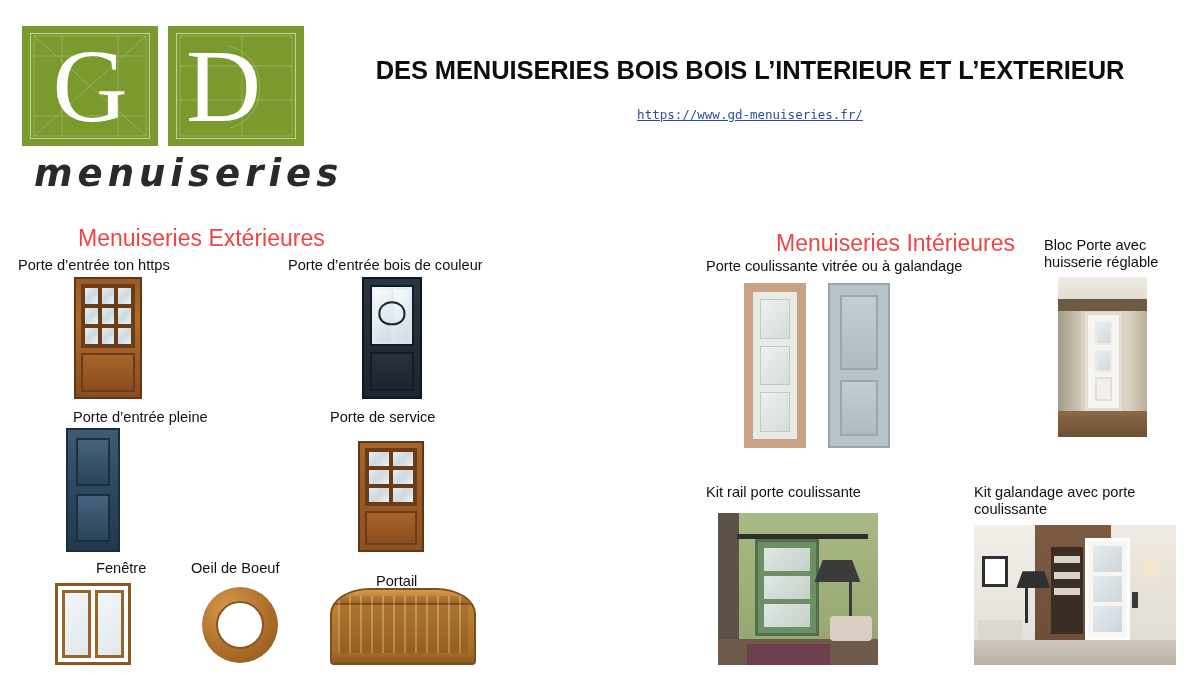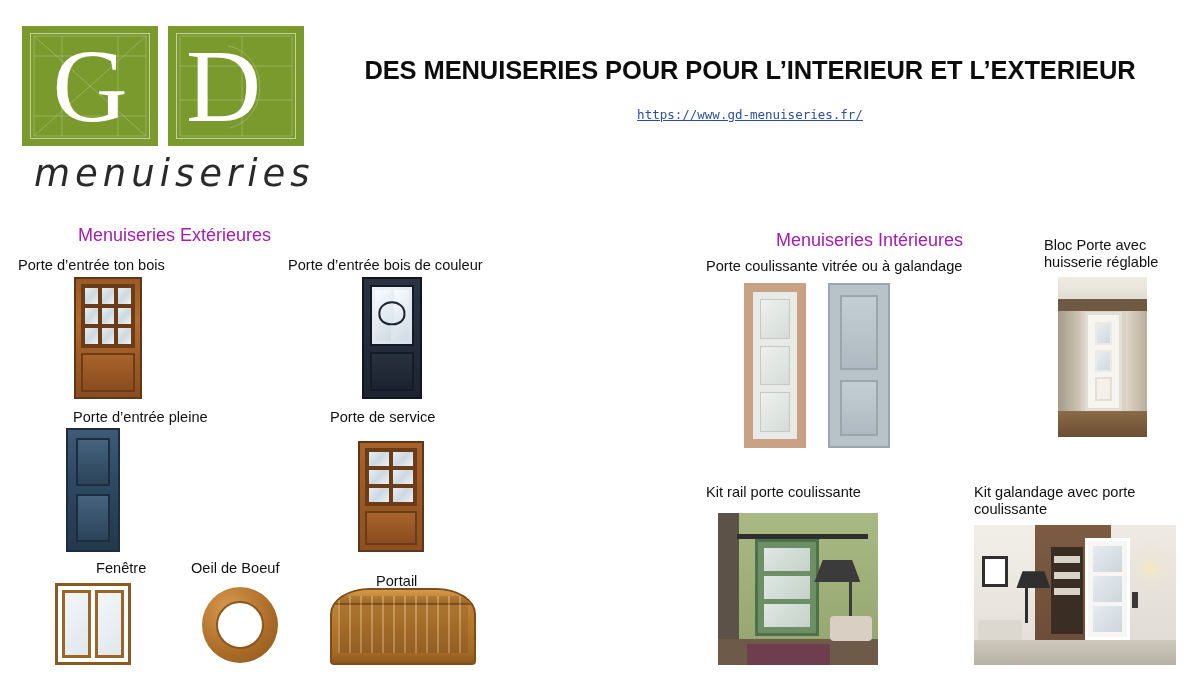--- a/index.html
+++ b/index.html
@@ -69,21 +69,21 @@
   }
   .logo-word {
     position: absolute;
     left: 12px;
     top: 126px;
     font-family: "DejaVu Sans", sans-serif;
     font-size: 37px;
     font-style: italic;
     letter-spacing: 5px;
     color: #2a2a2a;
-    font-weight: 400;
+    font-weight: 700;
   }
 
   
   .doc-title {
     position: absolute;
     left: 330px;
     top: 56px;
     width: 840px;
     text-align: center;
     font-size: 25.5px;
@@ -99,22 +99,22 @@
     text-align: center;
     font-family: "DejaVu Sans Mono", monospace;
     font-size: 12.5px;
     color: #2b4ea2;
     text-decoration: underline;
   }
 
   
   .section-heading {
     position: absolute;
-    font-size: 18px;
-    color: #a21caf;
+    font-size: 23px;
+    color: #ef4444;
     white-space: nowrap;
   }
   #heading-exterieures { left: 78px; top: 225px; }
   #heading-interieures { left: 776px; top: 230px; }
 
   
   .caption {
     position: absolute;
     font-size: 14.6px;
     color: #111;
@@ -409,27 +409,27 @@
           <path d="M12 40 L124 40 M12 74 L124 74 M74 10 L74 110"></path>
         </g>
       </svg>
       <div class="inner-frame"></div>
       <div class="logo-letter">D</div>
     </div>
   </div>
   <div class="logo-word">menuiseries</div>
 </div>
 
-<div class="doc-title">DES MENUISERIES POUR POUR L’INTERIEUR ET L’EXTERIEUR</div>
+<div class="doc-title">DES MENUISERIES BOIS BOIS L’INTERIEUR ET L’EXTERIEUR</div>
 <a class="doc-url" href="#">https://www.gd-menuiseries.fr/</a>
 
 <div class="section-heading" id="heading-exterieures">Menuiseries Extérieures</div>
 <div class="section-heading" id="heading-interieures">Menuiseries Intérieures</div>
 
-<div class="caption" style="left:18px; top:257px;">Porte d’entrée ton bois</div>
+<div class="caption" style="left:18px; top:257px;">Porte d’entrée ton https</div>
 <div class="product door-wood" style="left:74px; top:277px; width:68px; height:122px;">
   <div class="glass-grid" style="grid-template-columns:repeat(3,1fr); grid-template-rows:repeat(3,1fr); height:52%;">
     <div class="pane"></div>
     <div class="pane"></div>
     <div class="pane"></div>
     <div class="pane"></div>
     <div class="pane"></div>
     <div class="pane"></div>
     <div class="pane"></div>
     <div class="pane"></div>

